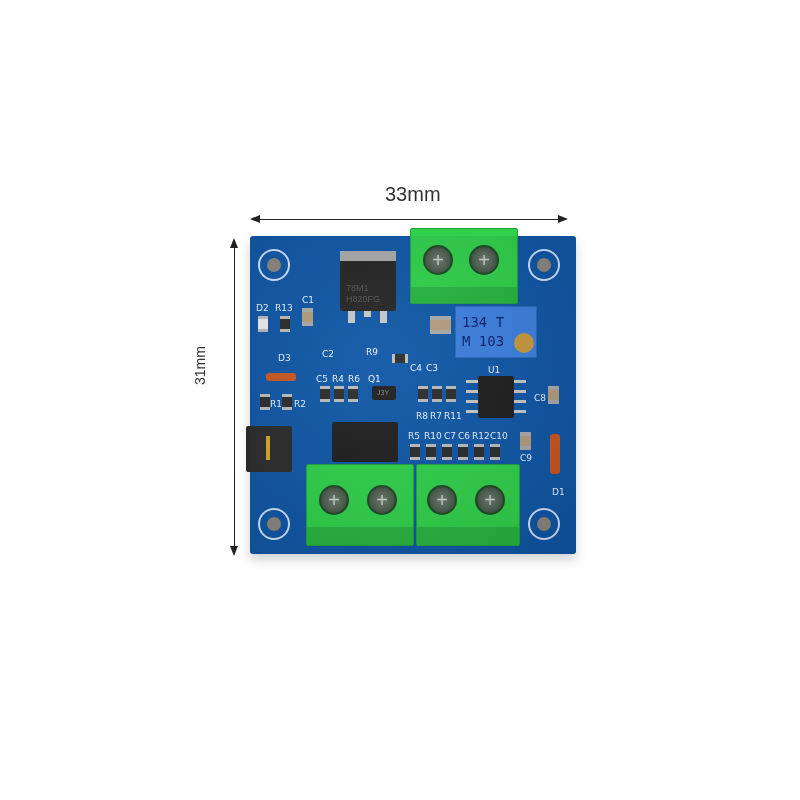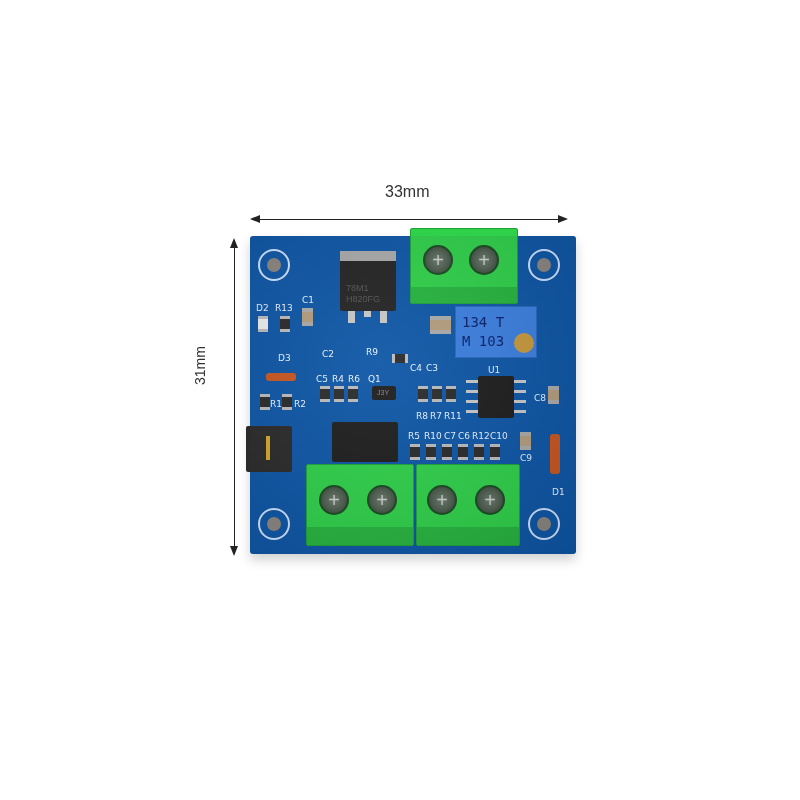--- a/index.html
+++ b/index.html
@@ -5,21 +5,21 @@
   html,body{margin:0;padding:0;background:#fff;}
   body{width:800px;height:800px;position:relative;overflow:hidden;font-family:"Liberation Sans",sans-serif;}
   .dim-h{position:absolute;left:252px;top:219px;width:314px;height:1px;background:#222;}
   .dim-h:before,.dim-h:after{content:"";position:absolute;top:-4px;border:4px solid transparent;}
   .dim-h:before{left:-2px;border-right:10px solid #222;border-left:0;}
   .dim-h:after{right:-2px;border-left:10px solid #222;border-right:0;}
   .dim-v{position:absolute;left:234px;top:240px;width:1px;height:314px;background:#222;}
   .dim-v:before,.dim-v:after{content:"";position:absolute;left:-4px;border:4px solid transparent;}
   .dim-v:before{top:-2px;border-bottom:10px solid #222;border-top:0;}
   .dim-v:after{bottom:-2px;border-top:10px solid #222;border-bottom:0;}
-  .lbl-h{position:absolute;left:385px;top:183px;font-size:16px;color:#333;}
+  .lbl-h{position:absolute;left:385px;top:183px;font-size:20px;color:#333;}
   .lbl-v{position:absolute;left:192px;top:385px;font-size:14px;color:#333;transform:rotate(-90deg);transform-origin:left top;}
 
   .pcb{position:absolute;left:250px;top:236px;width:326px;height:318px;background:#0d56a6;border-radius:3px;
        box-shadow:0 6px 12px rgba(0,0,0,.18);}
   .pcb:after{content:"";position:absolute;inset:0;background:radial-gradient(ellipse at 40% 40%,rgba(255,255,255,.06),rgba(0,0,0,.12));border-radius:3px;}
   .hole{position:absolute;width:32px;height:32px;border-radius:50%;border:2px solid #cfe3ff;box-sizing:border-box;}
   .hole:after{content:"";position:absolute;left:7px;top:7px;width:14px;height:14px;border-radius:50%;background:#8a8580;}
   .silk{position:absolute;color:#e9f2ff;font-size:9px;font-family:"DejaVu Sans",sans-serif;line-height:1;}
   .smd{position:absolute;width:10px;height:16px;background:#2a2a2a;border-top:3px solid #bbb;border-bottom:3px solid #bbb;box-sizing:border-box;}
   .cap{position:absolute;width:11px;height:18px;background:#b39d7d;border-top:4px solid #aaa;border-bottom:4px solid #aaa;box-sizing:border-box;}

